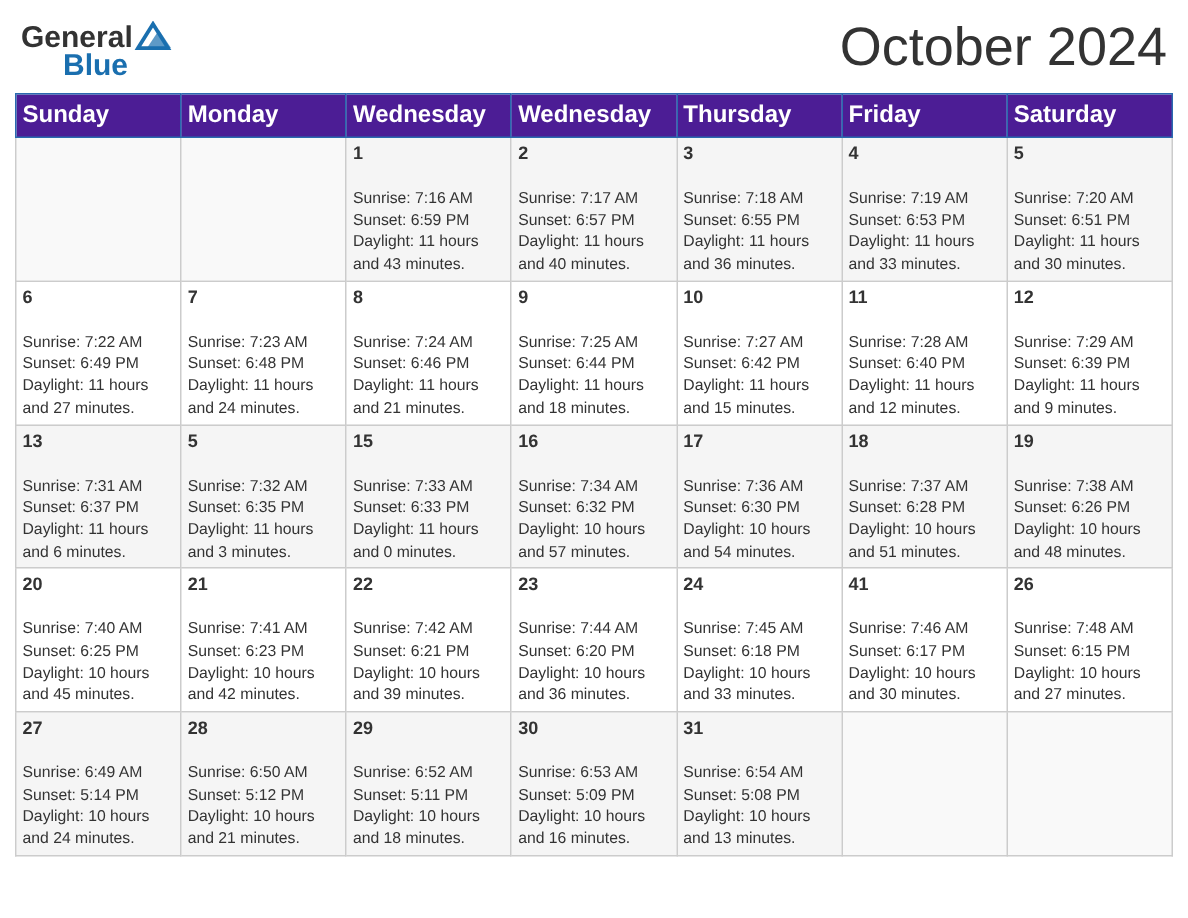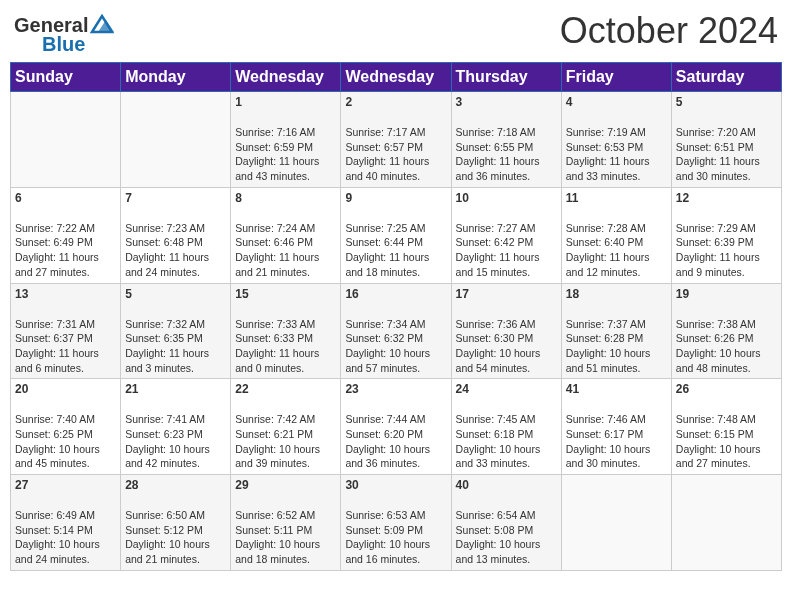--- a/index.html
+++ b/index.html
@@ -240,20 +240,20 @@
         </td>
         <td>
           <span class="day-number">29</span>
           <div class="day-detail">Sunrise: 6:52 AM<br>Sunset: 5:11 PM<br>Daylight: 10 hours and 18 minutes.</div>
         </td>
         <td>
           <span class="day-number">30</span>
           <div class="day-detail">Sunrise: 6:53 AM<br>Sunset: 5:09 PM<br>Daylight: 10 hours and 16 minutes.</div>
         </td>
         <td>
-          <span class="day-number">40</span>
+          <span class="day-number">31</span>
           <div class="day-detail">Sunrise: 6:54 AM<br>Sunset: 5:08 PM<br>Daylight: 10 hours and 13 minutes.</div>
         </td>
         <td class="empty-cell"></td>
         <td class="empty-cell"></td>
       </tr>
     </tbody>
 </table>
 
 </body></html>

